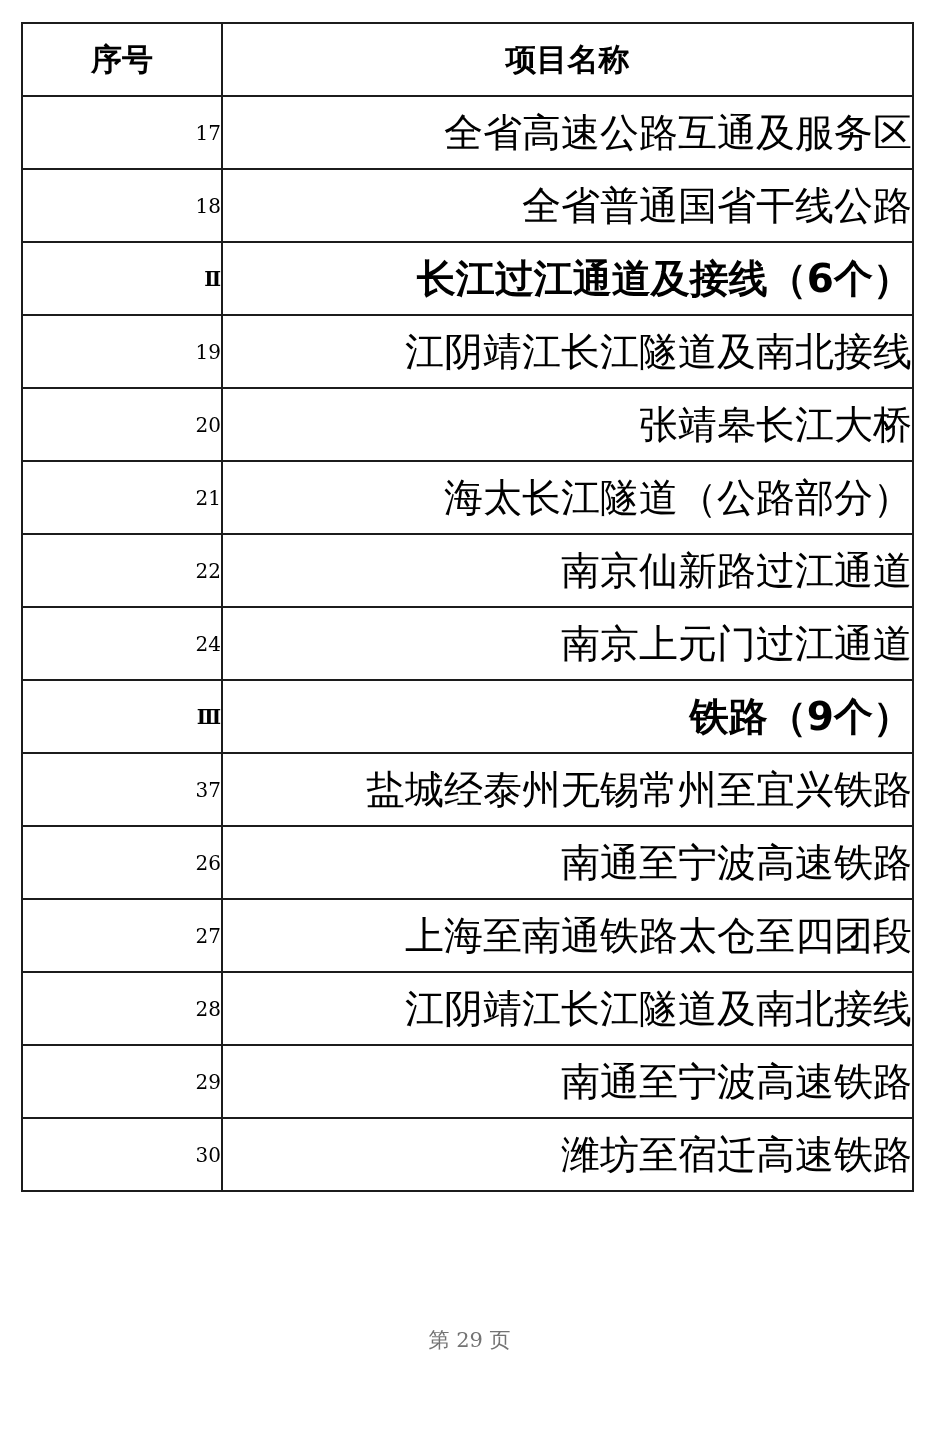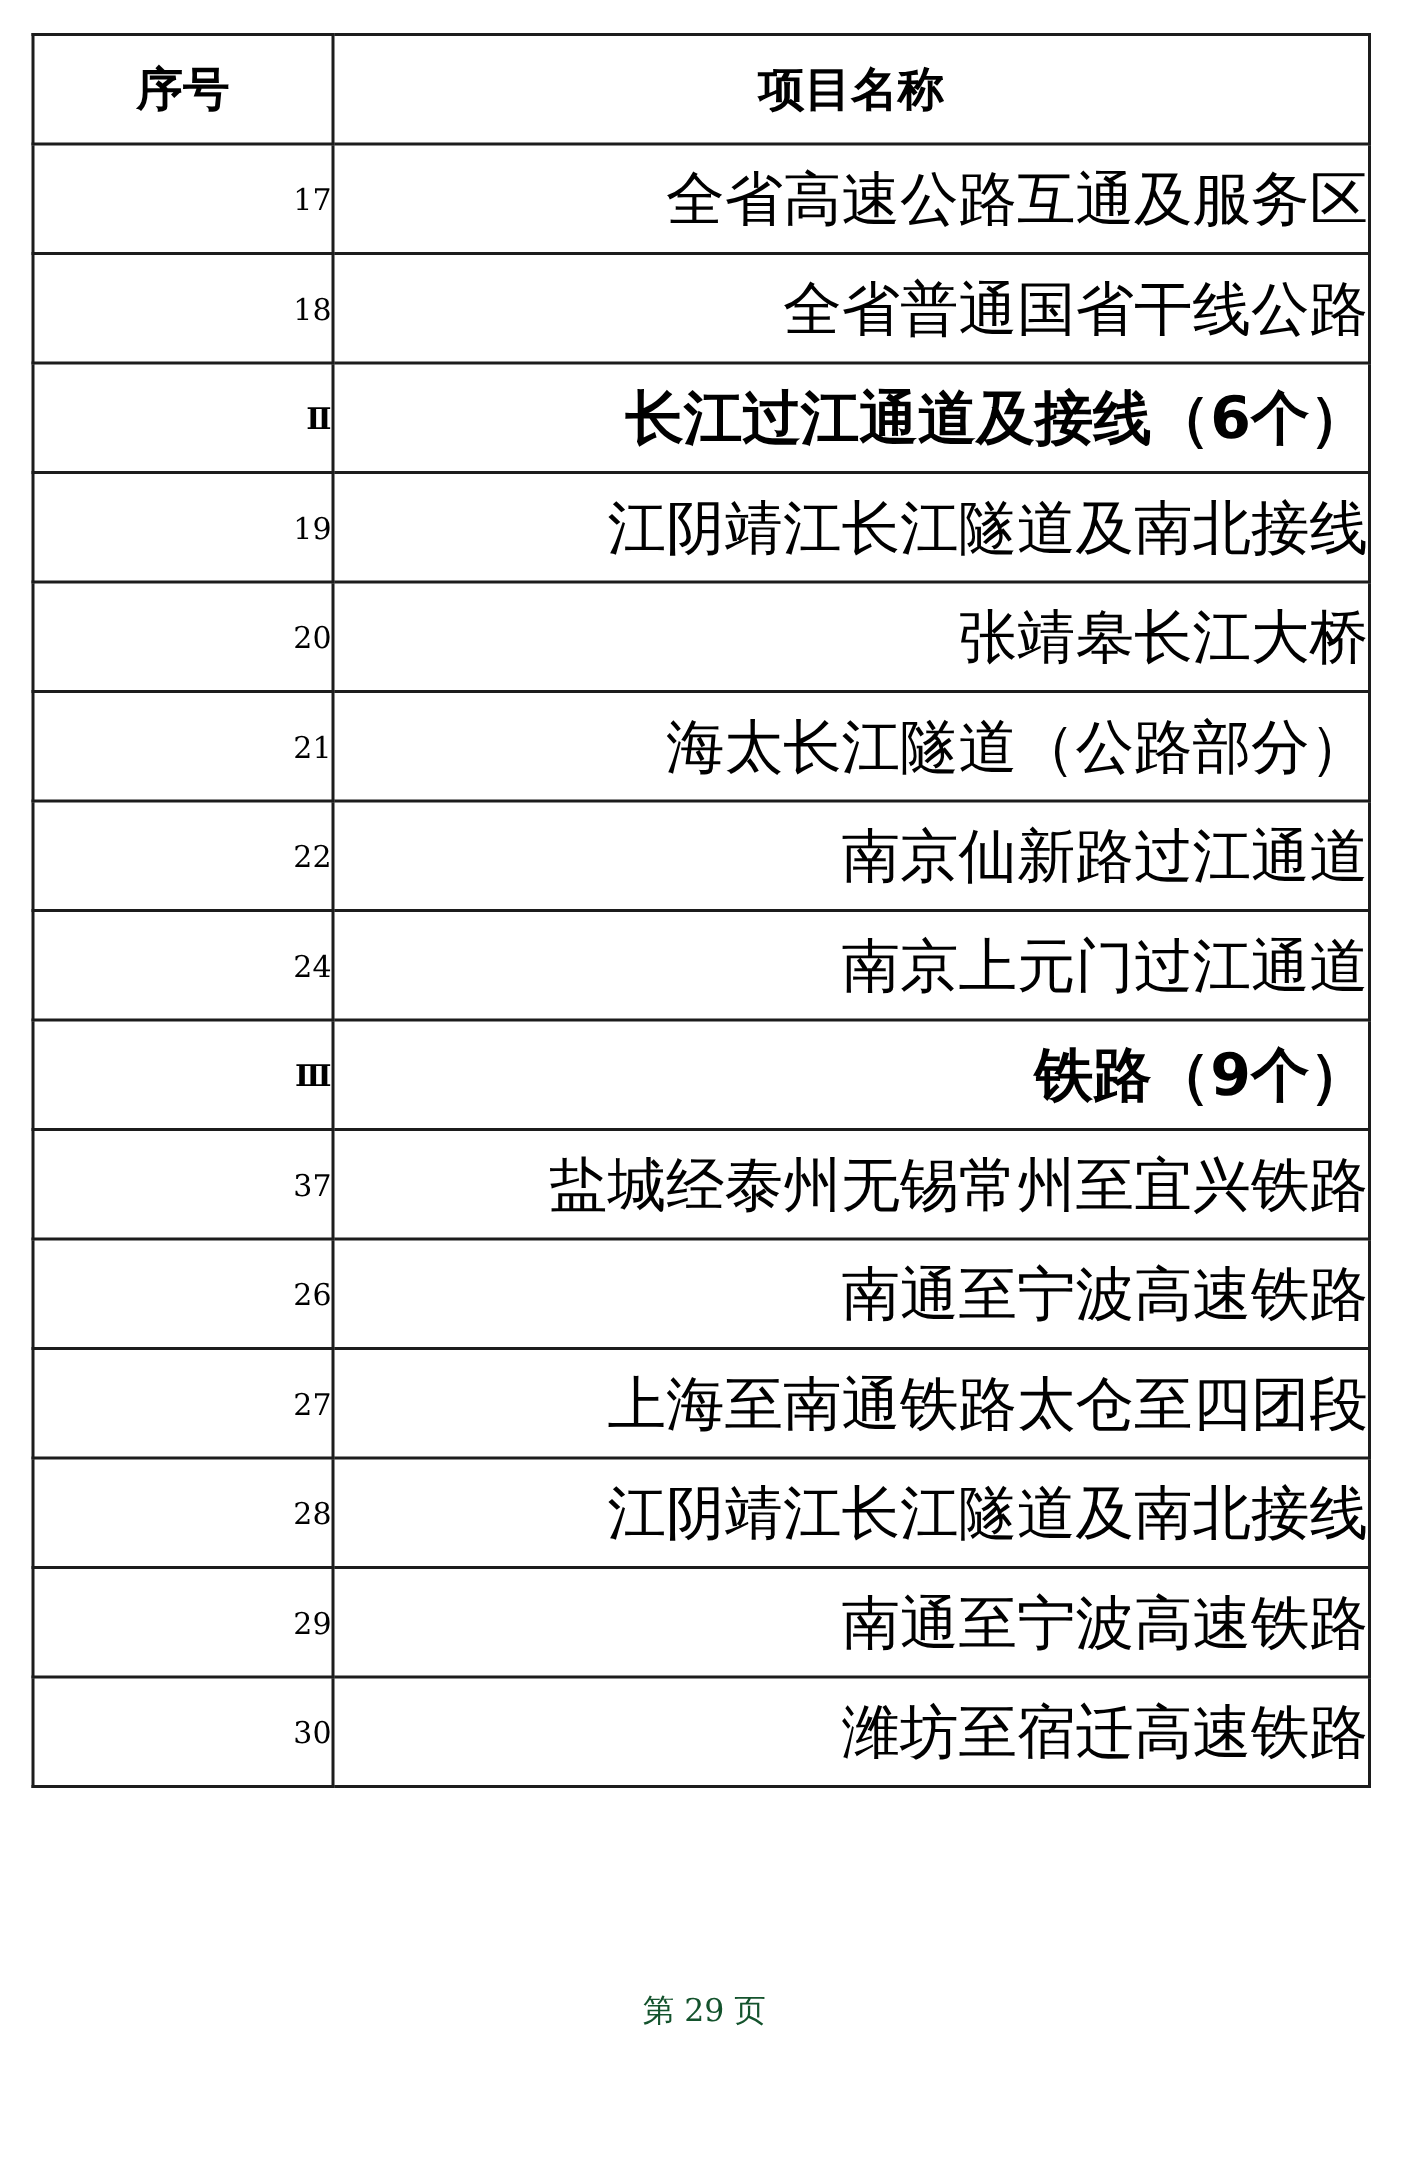--- a/index.html
+++ b/index.html
@@ -66,21 +66,21 @@
     font-weight: bold;
   }
   .page-footer {
     position: absolute;
     top: 1326px;
     left: 0;
     width: 939px;
     text-align: center;
     font-size: 21px;
     font-family: "DejaVu Serif", serif;
-    color: #14532d;
+    color: #737373;
   }
 </style>
 </head>
 <body>
 
 <div class="page">
 
   <table class="doc-table">
     <colgroup>
       <col class="c-no">

